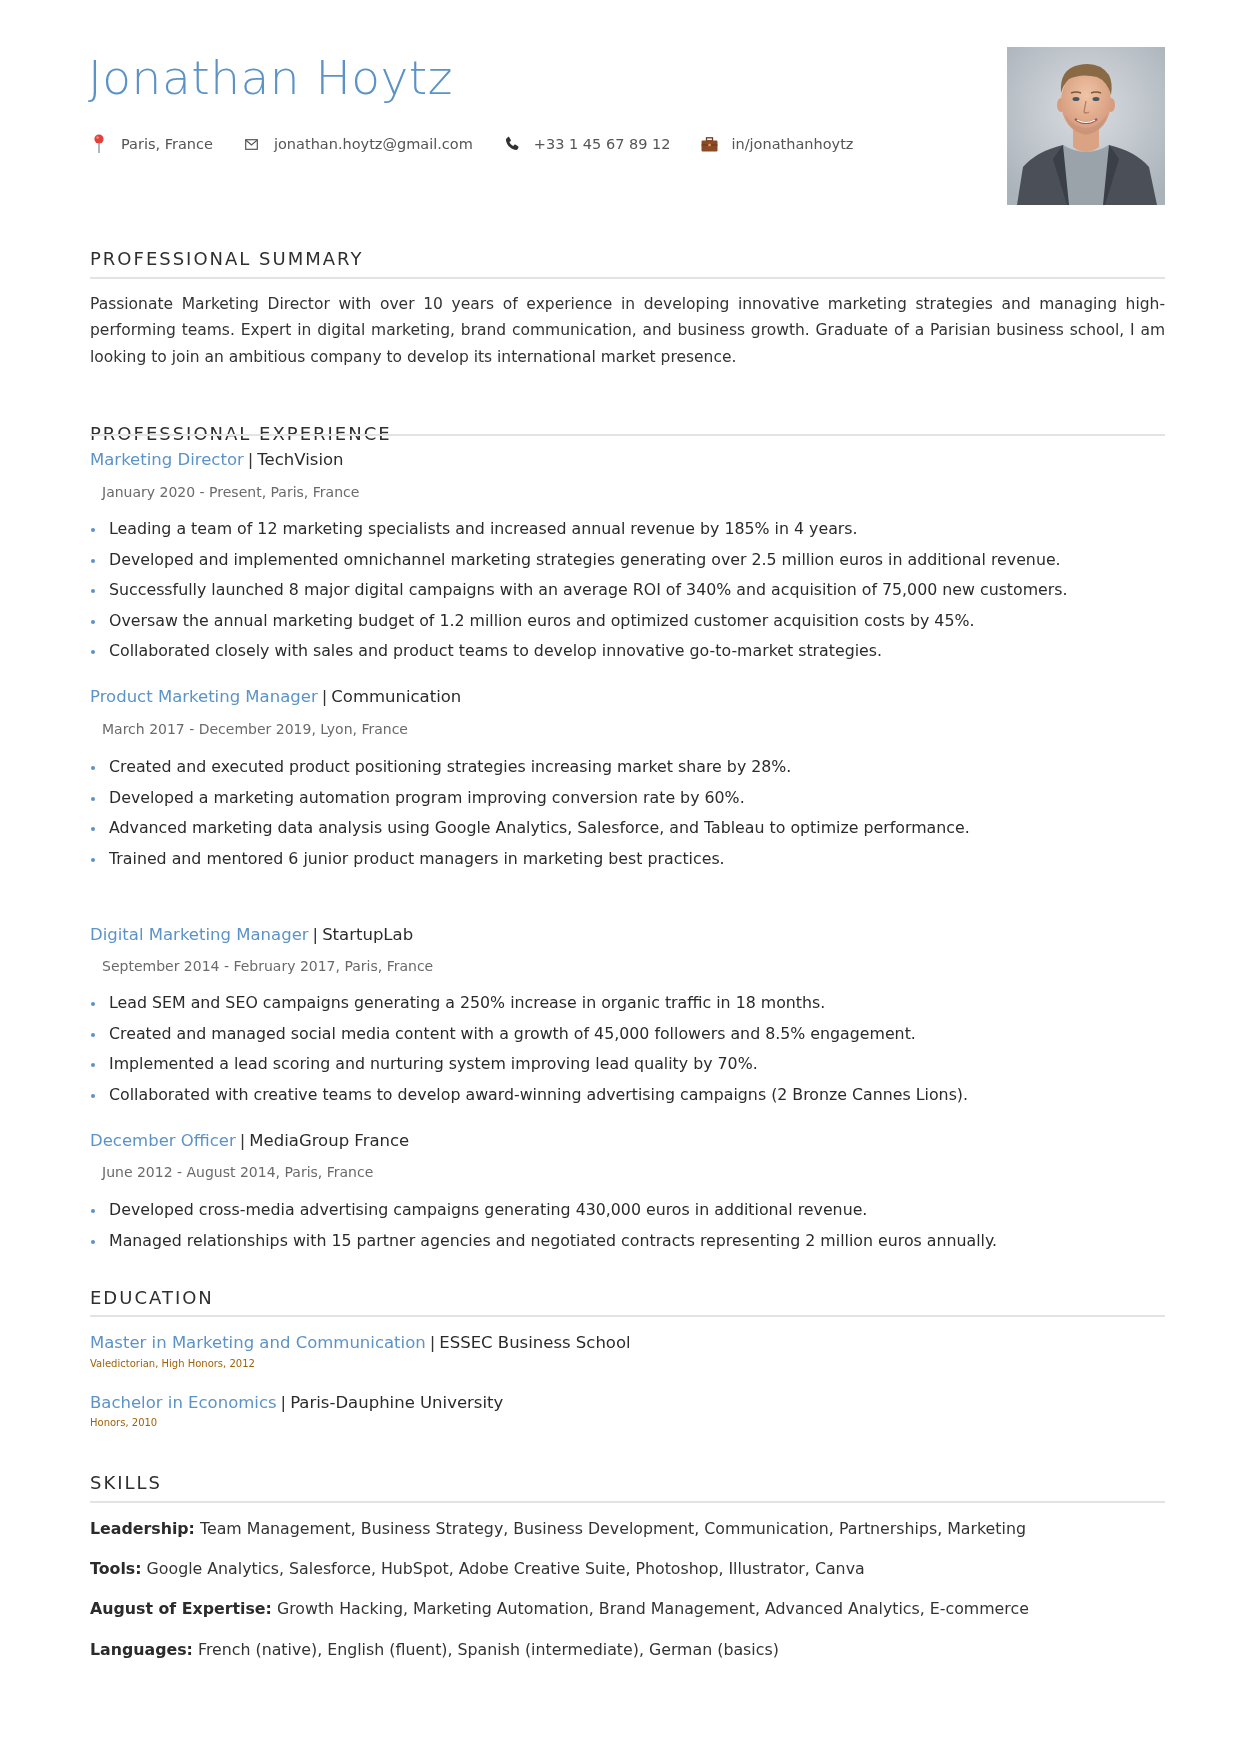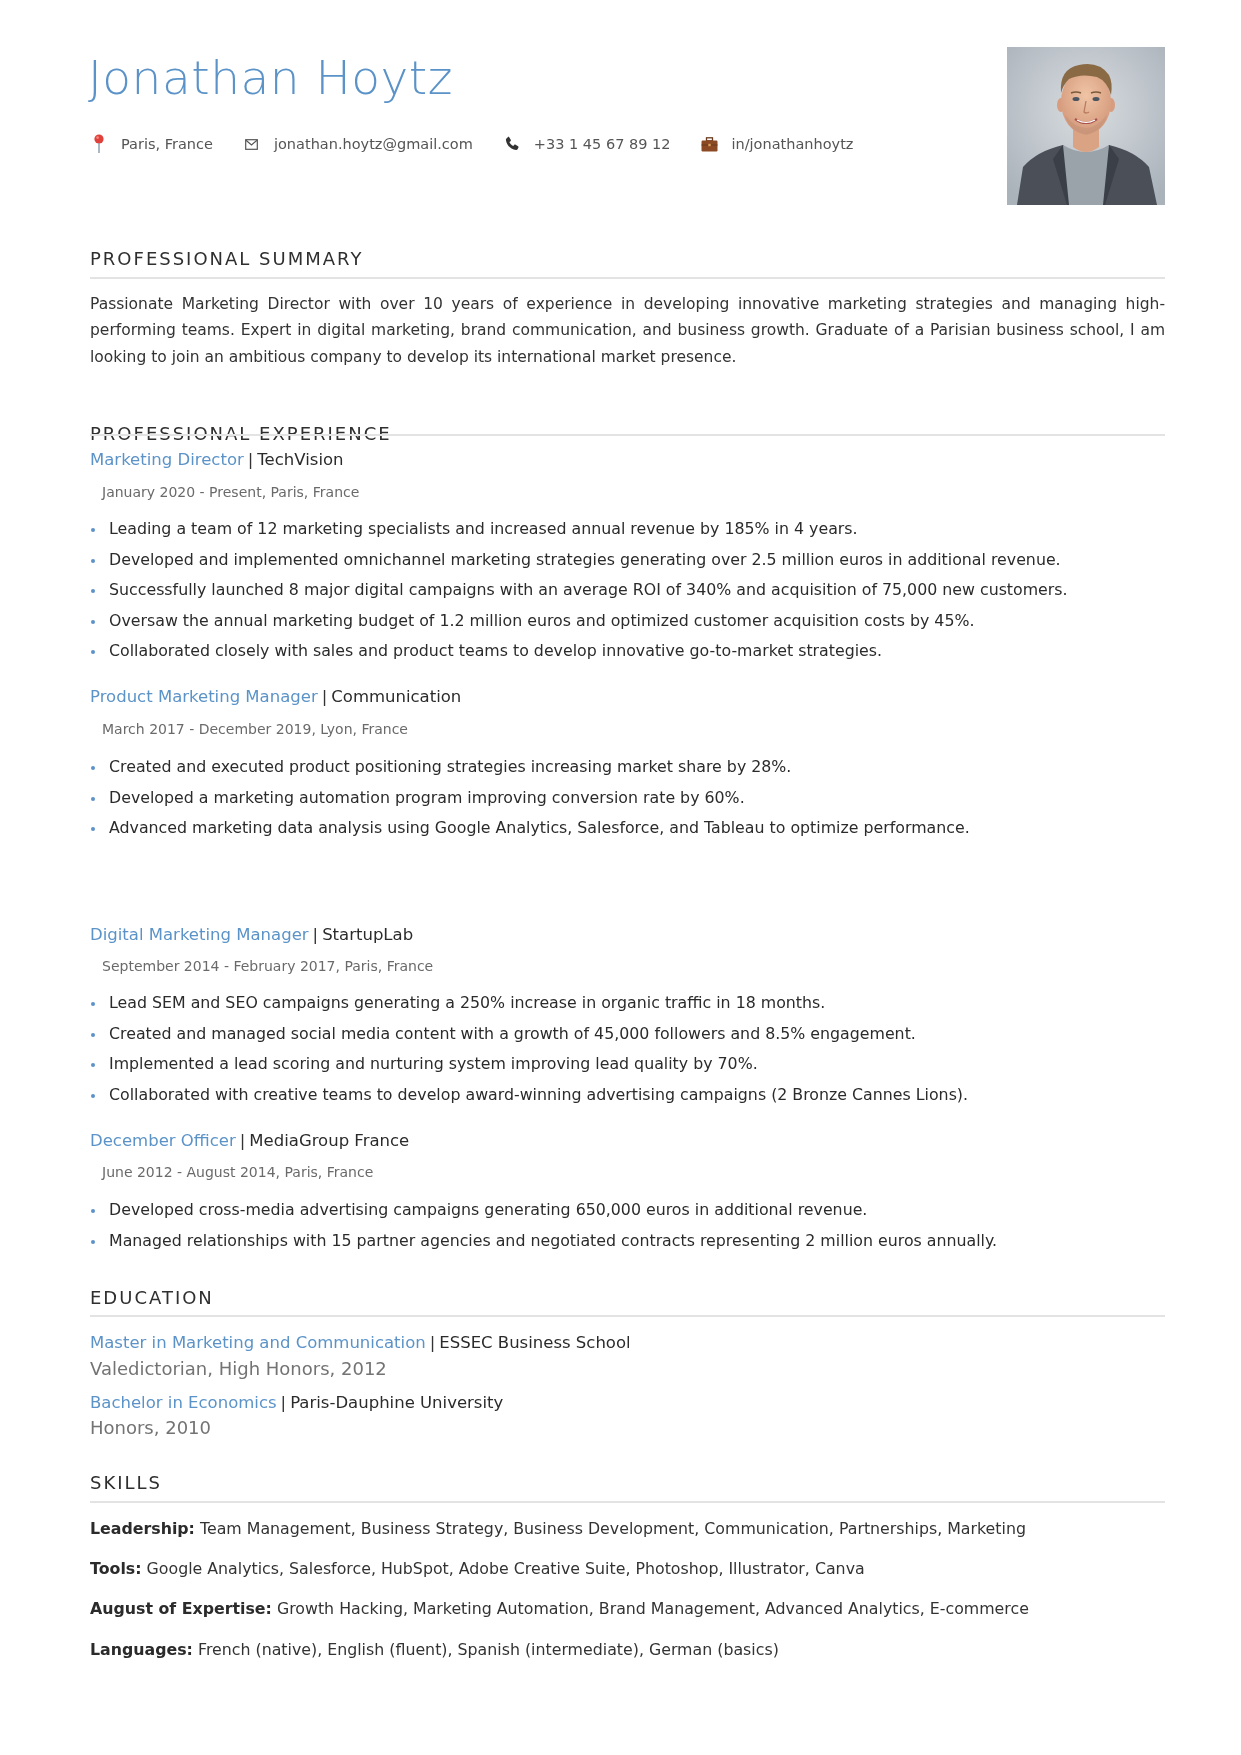--- a/index.html
+++ b/index.html
@@ -29,21 +29,21 @@
   .job-meta { position: absolute; left: 102px; font-size: 14px; color: #6a6a6a; white-space: nowrap; }
 
   .bullets { position: absolute; left: 90px; list-style: none; }
   .bullets li { position: relative; height: 30.5px; line-height: 30.5px; padding-left: 19px; font-size: 15.8px; color: #2b2b2b; white-space: nowrap; }
   .bullets li::before { content: ""; position: absolute; left: 1px; top: 14px; width: 4px; height: 4px; border-radius: 50%; background: #5b93c8; }
 
   .edu-title { position: absolute; left: 90px; font-size: 16.5px; white-space: nowrap; }
   .edu-title .degree { color: #5b93c8; }
   .edu-title .sep { color: #333; padding: 0 4px; }
   .edu-title .school { color: #2b2b2b; }
-  .edu-meta { position: absolute; left: 90px; font-size: 18px; color: #737373; }
+  .edu-meta { position: absolute; left: 90px; font-size: 10px; color: #a16207; }
 
   .skill { position: absolute; left: 90px; font-size: 15.8px; color: #333; white-space: nowrap; }
   .skill .lbl { font-weight: bold; color: #2b2b2b; }
 </style>
 </head>
 <body>
 
 <div class="page">
 
   <h1 class="name">Jonathan Hoytz</h1>
@@ -152,39 +152,40 @@
   </ul>
 
   <div class="job-title" style="top:687px;">
     <span class="role">Product Marketing Manager</span><span class="sep">|</span><span class="company">Communication</span>
   </div>
   <div class="job-meta" style="top:721px;">March 2017 - December 2019, Lyon, France</div>
   <ul class="bullets" style="top:752px;">
     <li>Created and executed product positioning strategies increasing market share by 28%.</li>
     <li>Developed a marketing automation program improving conversion rate by 60%.</li>
     <li>Advanced marketing data analysis using Google Analytics, Salesforce, and Tableau to optimize performance.</li>
+    <li>Trained and mentored 6 junior product managers in marketing best practices.</li>
   </ul>
 
   <div class="job-title" style="top:925px;">
     <span class="role">Digital Marketing Manager</span><span class="sep">|</span><span class="company">StartupLab</span>
   </div>
   <div class="job-meta" style="top:958px;">September 2014 - February 2017, Paris, France</div>
   <ul class="bullets" style="top:988px;">
     <li>Lead SEM and SEO campaigns generating a 250% increase in organic traffic in 18 months.</li>
     <li>Created and managed social media content with a growth of 45,000 followers and 8.5% engagement.</li>
     <li>Implemented a lead scoring and nurturing system improving lead quality by 70%.</li>
     <li>Collaborated with creative teams to develop award-winning advertising campaigns (2 Bronze Cannes Lions).</li>
   </ul>
 
   <div class="job-title" style="top:1131px;">
     <span class="role">December Officer</span><span class="sep">|</span><span class="company">MediaGroup France</span>
   </div>
   <div class="job-meta" style="top:1164px;">June 2012 - August 2014, Paris, France</div>
   <ul class="bullets" style="top:1195px;">
-    <li>Developed cross-media advertising campaigns generating 650,000 euros in additional revenue.</li>
+    <li>Developed cross-media advertising campaigns generating 430,000 euros in additional revenue.</li>
     <li>Managed relationships with 15 partner agencies and negotiated contracts representing 2 million euros annually.</li>
   </ul>
 
   <h2 class="section-title" style="top:1287px;">EDUCATION</h2>
   <div class="rule" style="top:1315px;"></div>
 
   <div class="edu-title" style="top:1333px;">
     <span class="degree">Master in Marketing and Communication</span><span class="sep">|</span><span class="school">ESSEC Business School</span>
   </div>
   <div class="edu-meta" style="top:1358px;">Valedictorian, High Honors, 2012</div>

